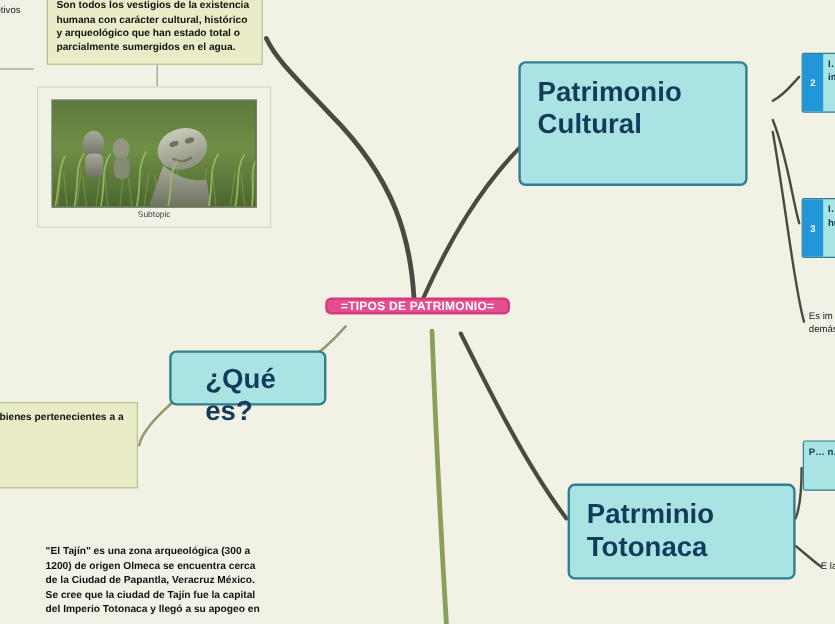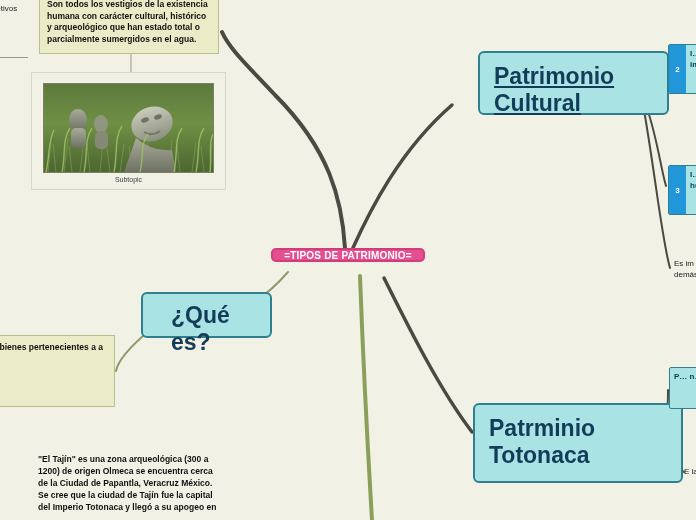--- a/index.html
+++ b/index.html
@@ -62,37 +62,36 @@
     padding: 10px 14px;
     color: #123c5a;
     font-weight: bold;
     line-height: 1.18;
   }
   .topic-box.big {
     font-size: 23px;
   }
 
   #topic-cultural {
-    left: 478px;
+    left: 432px;
     top: 51px;
     width: 191px;
-    height: 64px;
-    text-decoration: underline;
+    height: 104px;
   }
   #topic-quees {
     left: 141px;
     top: 292px;
     width: 131px;
     height: 46px;
     padding: 8px 28px;
   }
   #topic-natural {
     left: 473px;
     top: 403px;
-    width: 210px;
+    width: 190px;
     height: 80px;
   }
 
   
   .note-box {
     position: absolute;
     background: #e9ecc6;
     border: 1px solid #b9c08c;
     box-sizing: border-box;
     font-size: 8.5px;

